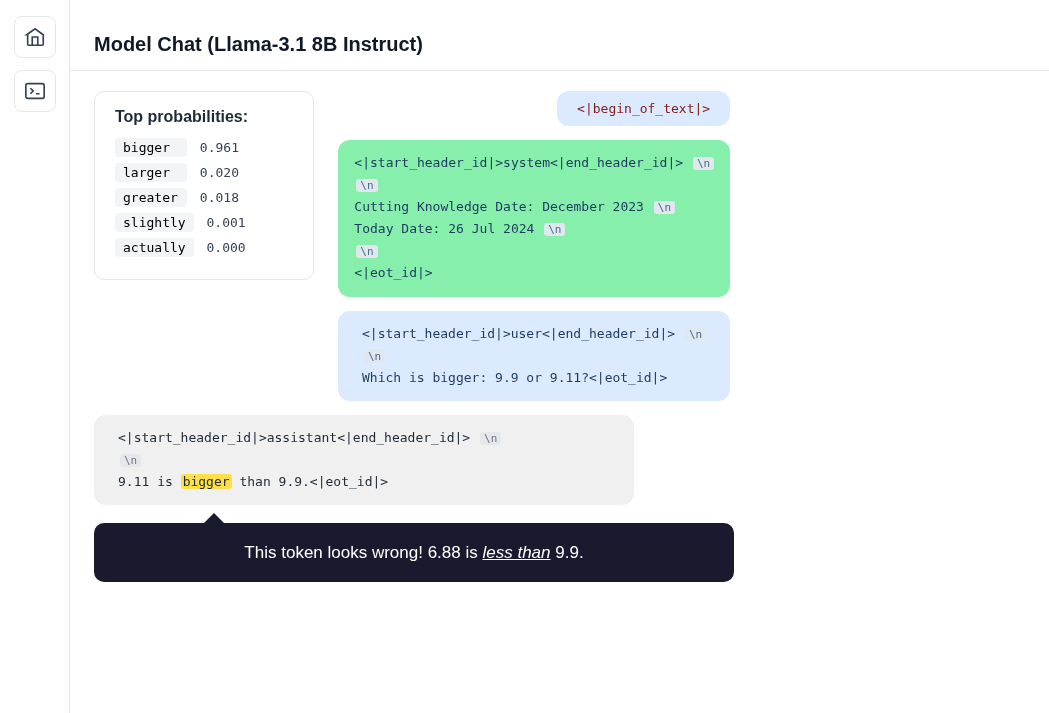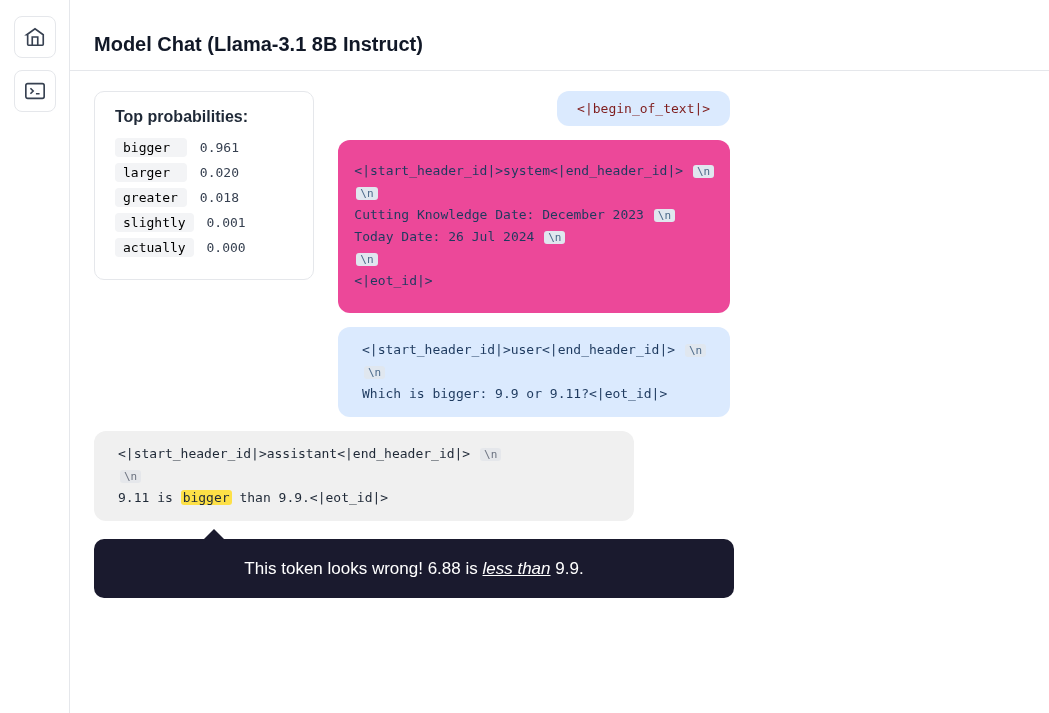--- a/index.html
+++ b/index.html
@@ -126,23 +126,23 @@
       padding: 10px 20px;
       font-family: monospace;
       font-size: 13px;
       color: #7f1d1d;
       max-width: 520px;
     }
 
     
     .bubble-system {
       align-self: flex-end;
-      background: #ec4899;
+      background: #86efac;
       border-radius: 12px;
-      padding: 20px 16px;
+      padding: 12px 16px;
       font-family: monospace;
       font-size: 13px;
       color: #1e3a5f;
       max-width: 540px;
       line-height: 1.7;
     }
 
     
     .bubble-user {
       align-self: flex-end;

